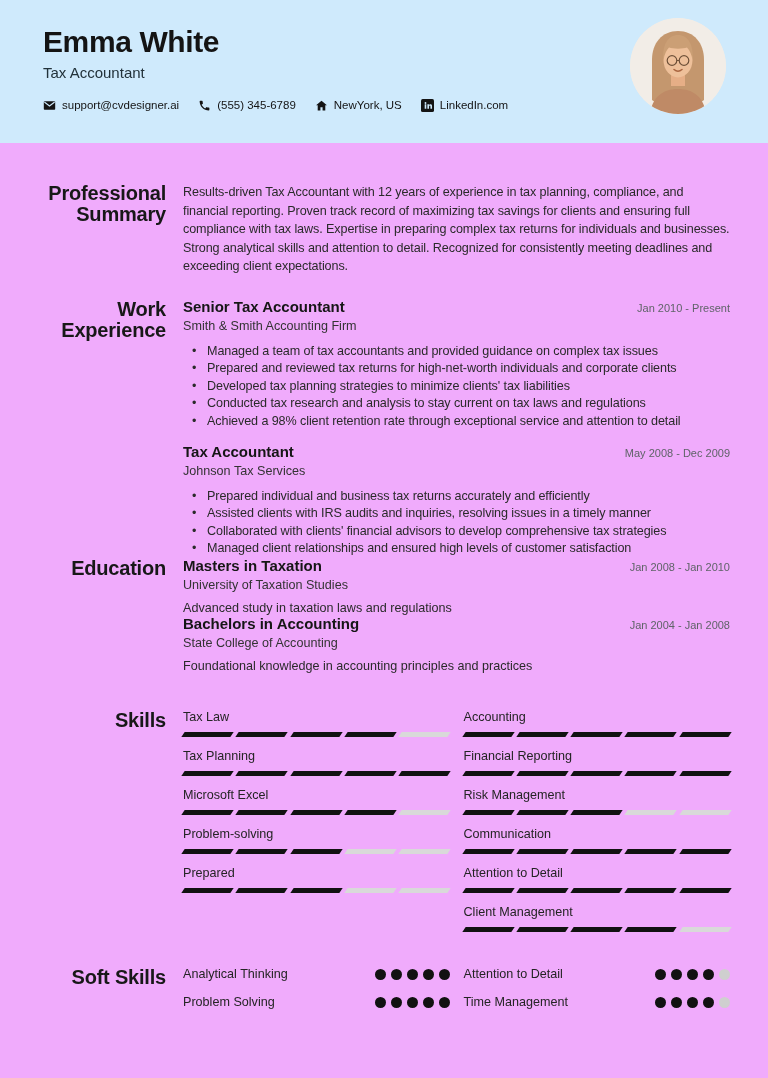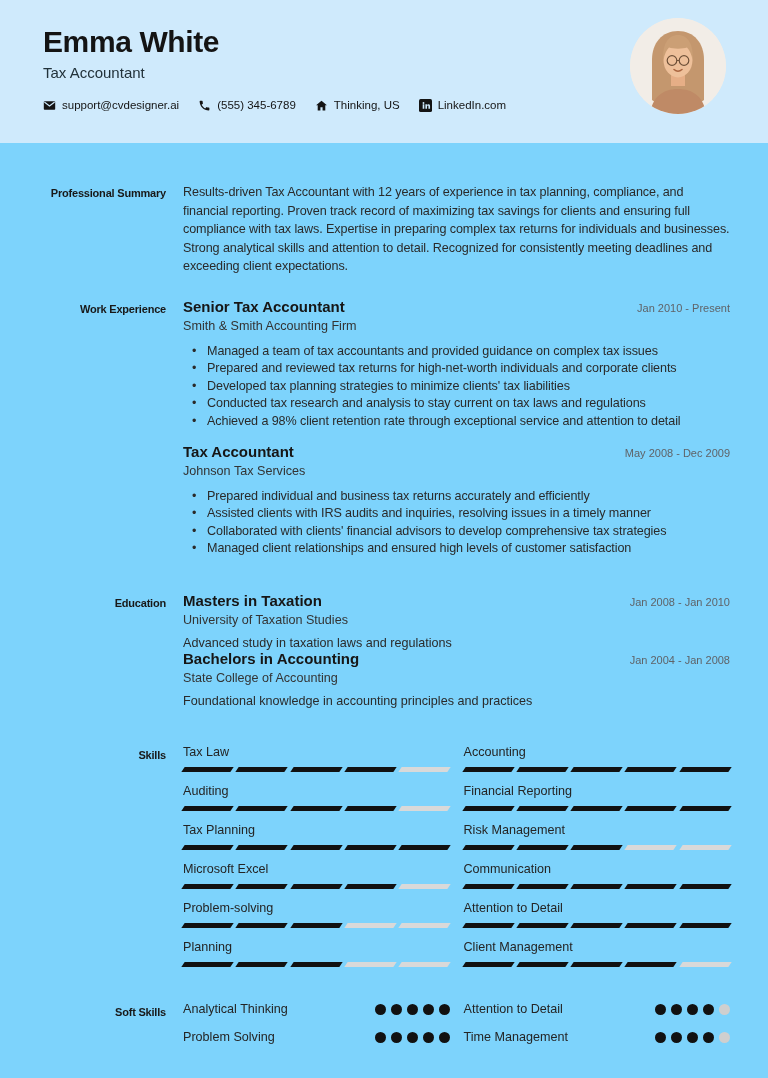--- a/index.html
+++ b/index.html
@@ -2,21 +2,21 @@
 <html><head>
 <meta charset="utf-8">
 <style>
   * { margin:0; padding:0; box-sizing:border-box; }
   html,body { background:#ffffff; }
   body {
     width:768px; height:1078px; overflow:hidden;
     font-family:"Liberation Sans","DejaVu Sans",sans-serif;
     color:#1f1f1f;
   }
-  .page { width:768px; height:1078px; background:#7dd3fc; }
+  .page { width:768px; height:1078px; background:#f0abfc; }
 
   
   .hdr {
     height:143px; background:#cfeafc; position:relative;
     padding:25px 0 0 43px;
   }
   .hdr-name { font-size:30px; font-weight:700; letter-spacing:-.4px; color:#141414; line-height:34px; }
   .hdr-title { font-size:15px; color:#22323a; margin-top:5px; line-height:18px; }
   .contacts { display:flex; align-items:center; gap:19px; margin-top:17px; }
   .contact { display:flex; align-items:flex-start; gap:6px; font-size:11.5px; color:#141414; }
@@ -25,21 +25,21 @@
     position:absolute; top:18px; right:42px; width:96px; height:96px;
     border-radius:50%; overflow:hidden; background:#f2ede7;
   }
   .avatar svg { width:96px; height:96px; display:block; }
 
   
   .main { padding:40px 38px 0 0; }
   .sec { display:flex; }
   .sec-head { width:183px; flex:none; display:flex; justify-content:flex-end; padding-right:17px; }
   .sec-head h2 {
-    font-size:11px; font-weight:700; color:#181818; text-align:right;
+    font-size:20px; font-weight:700; color:#181818; text-align:right;
     line-height:21px; max-width:120px; letter-spacing:-.2px;
   }
   .sec-body { flex:1; min-width:0; }
 
   .summary-text { font-size:12.6px; line-height:18.6px; color:#2a2a2a; letter-spacing:-.1px; }
 
   
   .entry-top { display:flex; justify-content:space-between; align-items:baseline; }
   .entry-title { font-size:15px; font-weight:700; color:#161616; line-height:16px; }
   .entry-date { font-size:11px; color:#5f6368; white-space:nowrap; }
@@ -49,21 +49,21 @@
   ul.bullets li {
     position:relative; padding-left:15px; margin-left:9px;
     font-size:12.6px; line-height:17.4px; color:#2a2a2a; letter-spacing:-.1px;
   }
   ul.bullets li::before { content:"•"; position:absolute; left:0; top:0; color:#2a2a2a; }
   .job + .job { margin-top:14px; }
   .edu + .edu { }
 
   
   .sec-summary   { margin-bottom:23px; }
-  .sec-exp       { margin-bottom:35px; }
+  .sec-exp       { }
   .sec-edu       { margin-bottom:36px; }
   .sec-skills    { margin-bottom:23px; }
 
   
   .two-col { display:grid; grid-template-columns:1fr 1fr; column-gap:14px; }
   .skill { margin-bottom:12px; }
   .skill-label { font-size:12.6px; color:#242424; line-height:15px; margin-bottom:7px; }
   .bar { display:flex; gap:5px; height:5px; }
   .bar i { flex:1; height:5px; background:#d9d9d9; transform:skewX(-34deg); }
   .bar i.on { background:#111; }
@@ -101,21 +101,21 @@
             </svg>
           </span>
         <span>(555) 345-6789</span>
       </div>
       <div class="contact">
         <span>
             <svg viewBox="0 0 24 24">
               <path fill="#141414" d="M12 3l10 8.5h-3V21h-5v-6h-4v6H5v-9.5H2z"></path>
             </svg>
           </span>
-        <span>Thinking, US</span>
+        <span>NewYork, US</span>
       </div>
       <div class="contact">
         <span>
             <svg viewBox="0 0 24 24">
               <rect width="24" height="24" rx="3" fill="#141414"></rect>
               <path fill="#cfeafc" d="M6.8 9.8h3V18h-3zM8.3 5.6a1.75 1.75 0 110 3.5 1.75 1.75 0 010-3.5zM11.8 9.8h2.9V11c.5-.9 1.5-1.4 2.6-1.4 2.1 0 3.1 1.2 3.1 3.6V18h-3v-4.3c0-1-.4-1.6-1.3-1.6-.8 0-1.3.6-1.3 1.7V18h-3z"></path>
             </svg>
           </span>
         <span>LinkedIn.com</span>
       </div>
@@ -224,30 +224,20 @@
               <div class="skill-label">Tax Law</div>
               <div class="bar">
                   <i class="seg on"></i>
                   <i class="seg on"></i>
                   <i class="seg on"></i>
                   <i class="seg on"></i>
                   <i class="seg"></i>
                 </div>
             </div>
             <div class="skill">
-              <div class="skill-label">Auditing</div>
-              <div class="bar">
-                  <i class="seg on"></i>
-                  <i class="seg on"></i>
-                  <i class="seg on"></i>
-                  <i class="seg on"></i>
-                  <i class="seg"></i>
-                </div>
-            </div>
-            <div class="skill">
               <div class="skill-label">Tax Planning</div>
               <div class="bar">
                   <i class="seg on"></i>
                   <i class="seg on"></i>
                   <i class="seg on"></i>
                   <i class="seg on"></i>
                   <i class="seg on"></i>
                 </div>
             </div>
             <div class="skill">
@@ -264,21 +254,21 @@
               <div class="skill-label">Problem-solving</div>
               <div class="bar">
                   <i class="seg on"></i>
                   <i class="seg on"></i>
                   <i class="seg on"></i>
                   <i class="seg"></i>
                   <i class="seg"></i>
                 </div>
             </div>
             <div class="skill">
-              <div class="skill-label">Planning</div>
+              <div class="skill-label">Prepared</div>
               <div class="bar">
                   <i class="seg on"></i>
                   <i class="seg on"></i>
                   <i class="seg on"></i>
                   <i class="seg"></i>
                   <i class="seg"></i>
                 </div>
             </div>
           </div>
           <div>

